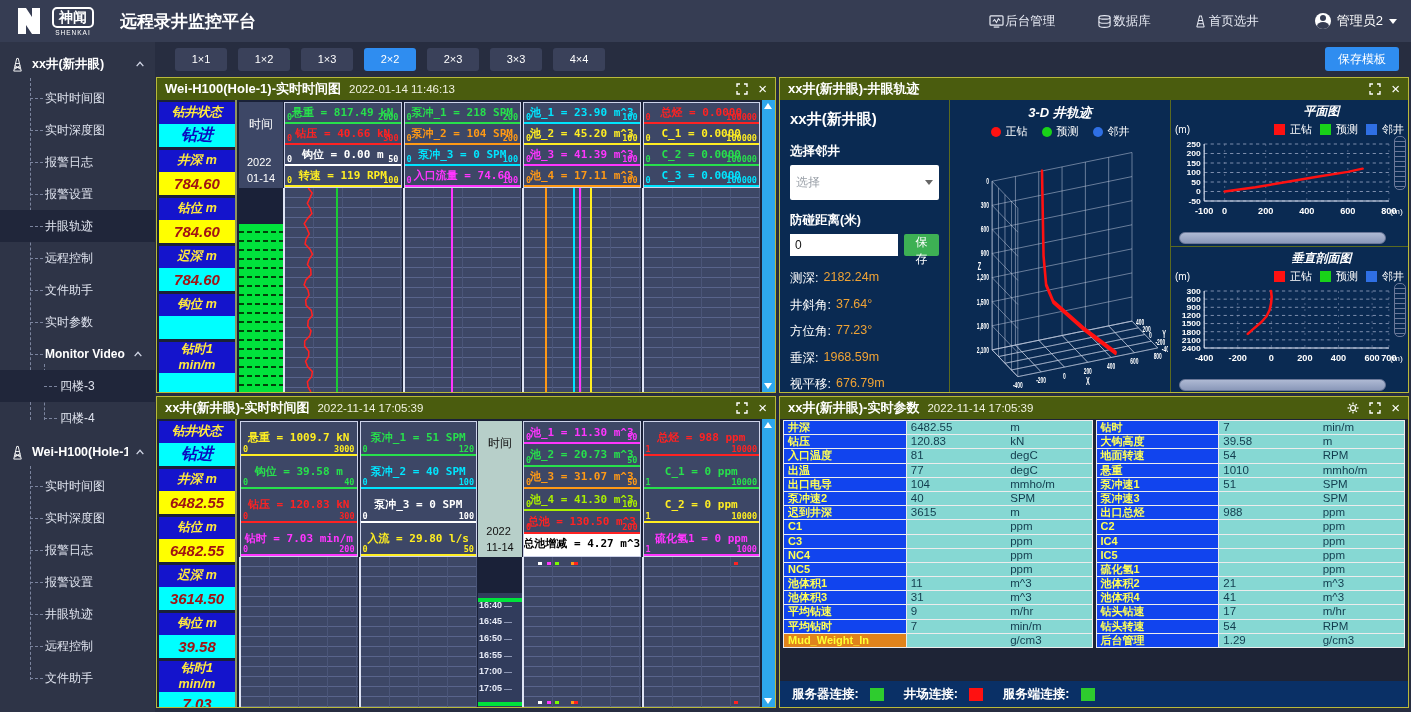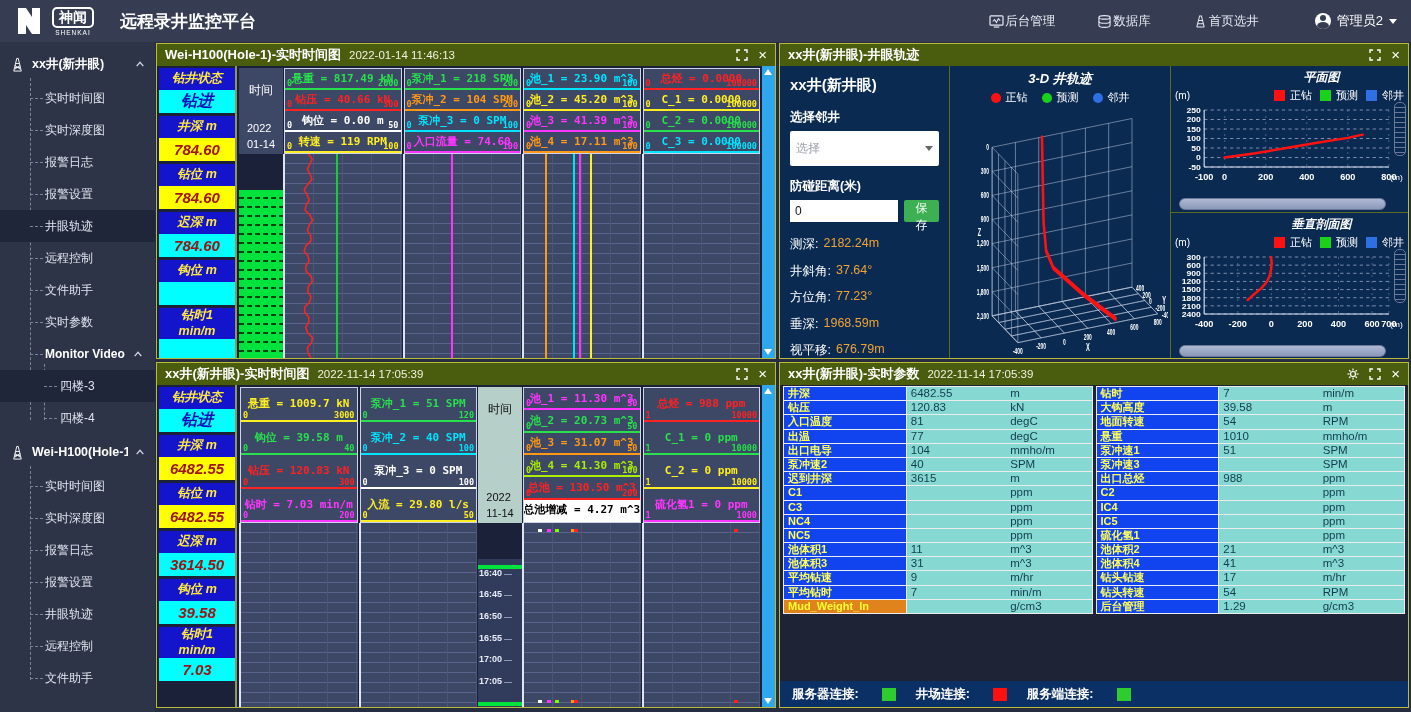--- a/index.html
+++ b/index.html
@@ -139,21 +139,21 @@
   .tbl-body { flex:1; display:flex; flex-direction:column; min-height:0; background:#1e2436; }
   .ptable { padding:2px 3px 0 3px; }
   .prow { display:flex; height:15.2px; margin-top:-1px; }
   .phalf { flex:1; display:flex; margin-right:3px; min-width:0; }
   .phalf:last-child { margin-right:0; }
   .plabel { flex:0 0 40%; background:#1144ee; border:1px solid #ececec; color:#ffff55; font-weight:bold; font-size:11px; line-height:13px; padding-left:4px; white-space:nowrap; overflow:hidden; }
   .plabel.hl { background:#e0831c; color:#ffff33; }
   .pcyan { flex:1; background:#86d8d3; border:1px solid #ececec; border-left:none; position:relative; color:#123c4e; font-size:11.5px; line-height:13px; padding-left:4px; white-space:nowrap; overflow:hidden; }
   .pcyan .u { position:absolute; left:56%; top:0; }
   .statusbar { margin-top:auto; height:26px; flex:0 0 26px; background:#0a3066; display:flex; align-items:center; gap:20px; padding:0 12px; }
-  .stitem { display:flex; align-items:center; gap:23px; color:#fff; font-size:12.5px; font-weight:bold; }
+  .stitem { display:flex; align-items:center; gap:11px; color:#fff; font-size:12.5px; font-weight:bold; }
   .stsq { width:14px; height:13px; }
 </style>
 </head>
 <body>
 
 <div class="app">
 
   <div class="hdr">
     <svg class="logomark" viewBox="0 0 30 30">
       <path d="M4 2 h8 l6 9 v-9 h8 v26 h-8 l-6-9 v9 h-8 z" fill="#ffffff"></path>
@@ -275,20 +275,32 @@
             <span>远程控制</span>
           </div>
           <div class="titem">
             <span>文件助手</span>
           </div>
         </div>
       </div>
 
     <div class="content">
 
+      <div class="toolbar">
+        <span id="layout-btns" style="display:flex;gap:11px">
+            <button class="lbtn">1×1</button>
+            <button class="lbtn">1×2</button>
+            <button class="lbtn">1×3</button>
+            <button class="lbtn active">2×2</button>
+            <button class="lbtn">2×3</button>
+            <button class="lbtn">3×3</button>
+            <button class="lbtn">4×4</button>
+          </span>
+        <button class="savebtn">保存模板</button>
+      </div>
 
       <div class="grid">
 
         <div class="panel">
           <div class="ptitle">
             <span class="tt">Wei-H100(Hole-1)-实时时间图</span>
             <span class="ts">2022-01-14 11:46:13</span>
             <span class="icons">
               <svg viewBox="0 0 12 12">
                   <path d="M1 4V1h3M8 1h3v3M11 8v3H8M4 11H1V8" stroke="#fff" stroke-width="1.4" fill="none"></path>

